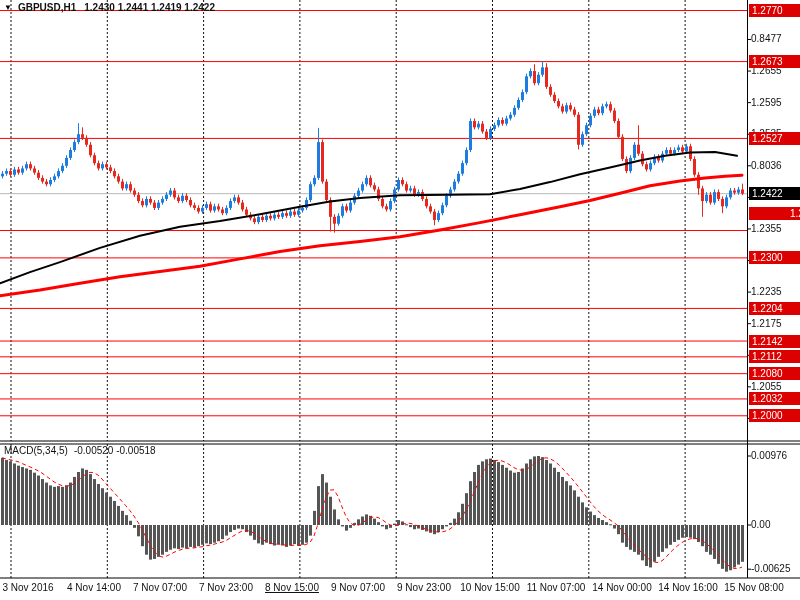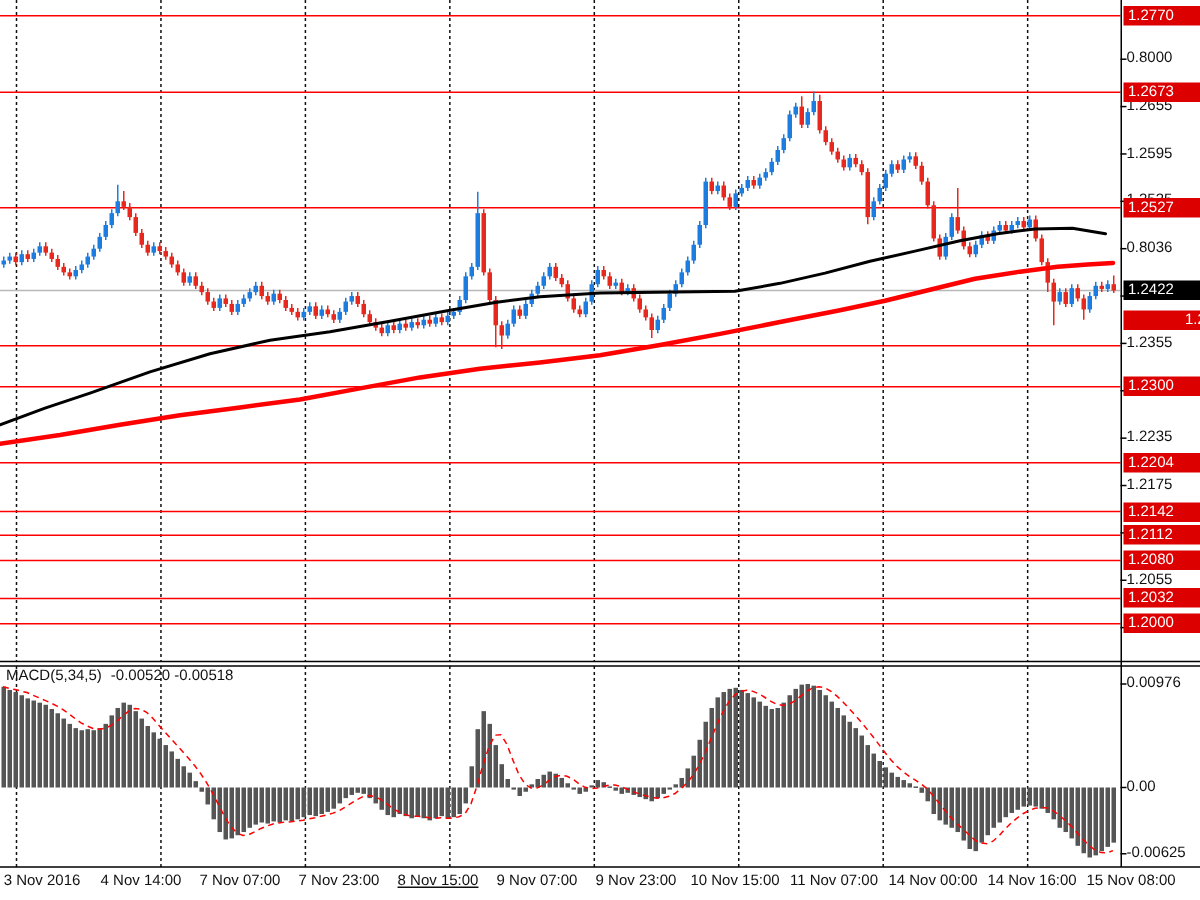--- a/index.html
+++ b/index.html
@@ -643,27 +643,30 @@
         <line x1="747" y1="323.68421052631516" x2="751" y2="323.68421052631516" stroke="#000" stroke-width="1"></line>
         <line x1="747" y1="355.26315789473625" x2="751" y2="355.26315789473625" stroke="#000" stroke-width="1"></line>
         <line x1="747" y1="386.84210526315735" x2="751" y2="386.84210526315735" stroke="#000" stroke-width="1"></line>
         <line x1="747" y1="418.42105263157845" x2="751" y2="418.42105263157845" stroke="#000" stroke-width="1"></line>
         <line x1="747" y1="456.0003534817957" x2="751" y2="456.0003534817957" stroke="#000" stroke-width="1"></line>
         <line x1="747" y1="525" x2="751" y2="525" stroke="#000" stroke-width="1"></line>
         <line x1="747" y1="569.1852244609403" x2="751" y2="569.1852244609403" stroke="#000" stroke-width="1"></line>
       </g>
     </svg>
 
+  <div class="title-row">
+    <span class="marker">▼</span><span>GBPUSD,H1</span><span class="ohlc">1.2430 1.2441 1.2419 1.2422</span>
+  </div>
 
   <div class="macd-label">
     <span>MACD(5,34,5)</span><span class="vals">-0.00520 -0.00518</span>
   </div>
 
   <div id="price-axis">
-      <div class="tick" style="top: 33.4737px;">0.8000</div>
+      <div class="tick" style="top: 33.4737px;">0.8477</div>
       <div class="tick" style="top: 65.0526px;">1.2655</div>
       <div class="tick" style="top: 96.6316px;">1.2595</div>
       <div class="tick" style="top: 128.211px;">1.2535</div>
       <div class="tick" style="top: 159.789px;">0.8036</div>
       <div class="tick" style="top: 191.368px;">1.2415</div>
       <div class="tick" style="top: 222.947px;">1.2355</div>
       <div class="tick" style="top: 254.526px;">1.2295</div>
       <div class="tick" style="top: 286.105px;">1.2235</div>
       <div class="tick" style="top: 317.684px;">1.2175</div>
       <div class="tick" style="top: 349.263px;">1.2115</div>

